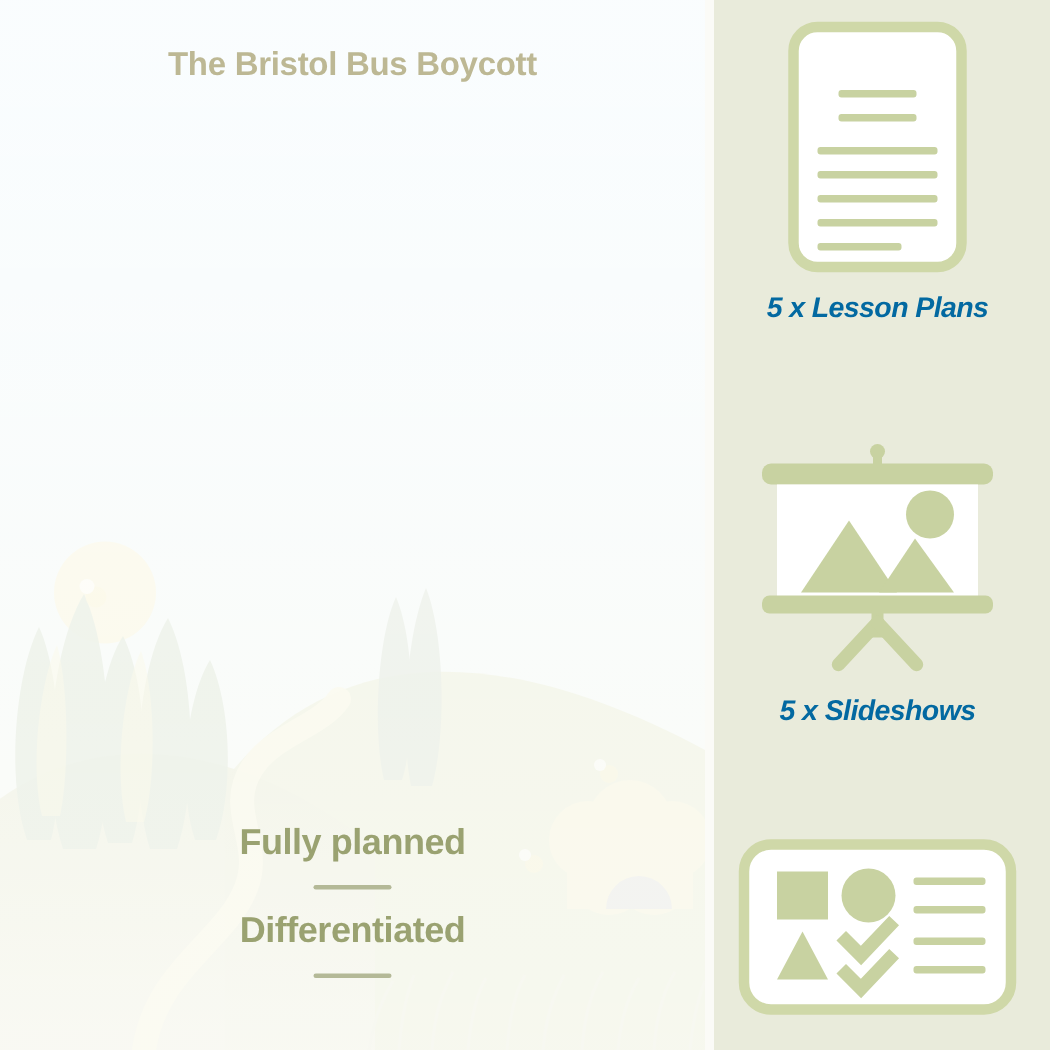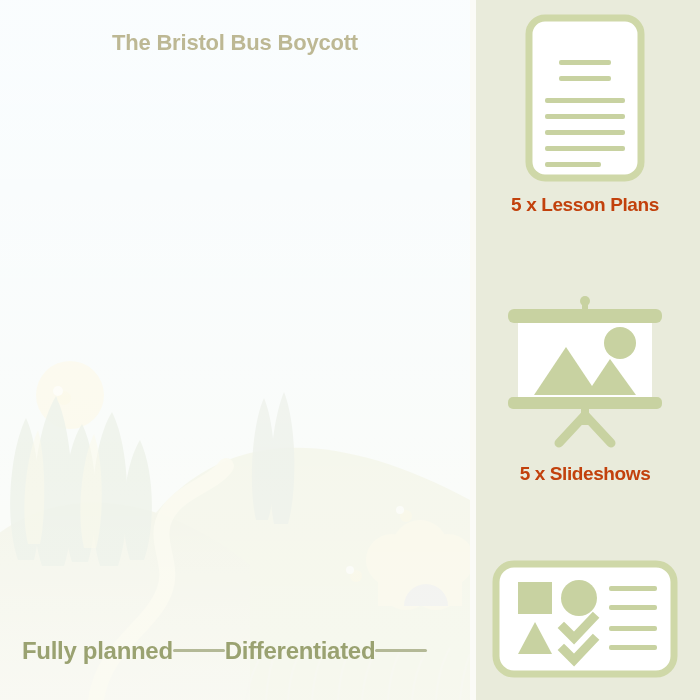--- a/index.html
+++ b/index.html
@@ -70,21 +70,21 @@
     font-weight:400;
     color:#17181a;
     letter-spacing:-0.6px;
     padding:0 8px;
   }
 
   .features {
     margin-top:auto;
     margin-bottom:34px;
     display:flex;
-    flex-direction:row;
+    flex-direction:column;
     align-items:center;
   }
   .feature-text {
     font-size:24px;
     font-weight:bold;
     color:#9aa271;
     letter-spacing:-0.3px;
     text-align:center;
   }
   .feature-sep {
@@ -113,24 +113,25 @@
 
   .product {
     display:flex; flex-direction:column;
     align-items:center;
     width:100%;
   }
   .product-label {
     margin-top:8px;
     font-size:19px;
     font-weight:bold;
-    color:#c2410c;
+    color:#0369a1;
     letter-spacing:-0.4px;
     text-align:center;
     white-space:nowrap;
+    font-style:italic;
   }
   .icon-box { display:block; }
 </style>
 </head>
 <body>
 
 <div id="stage">
 
   <div class="left-panel">
 

